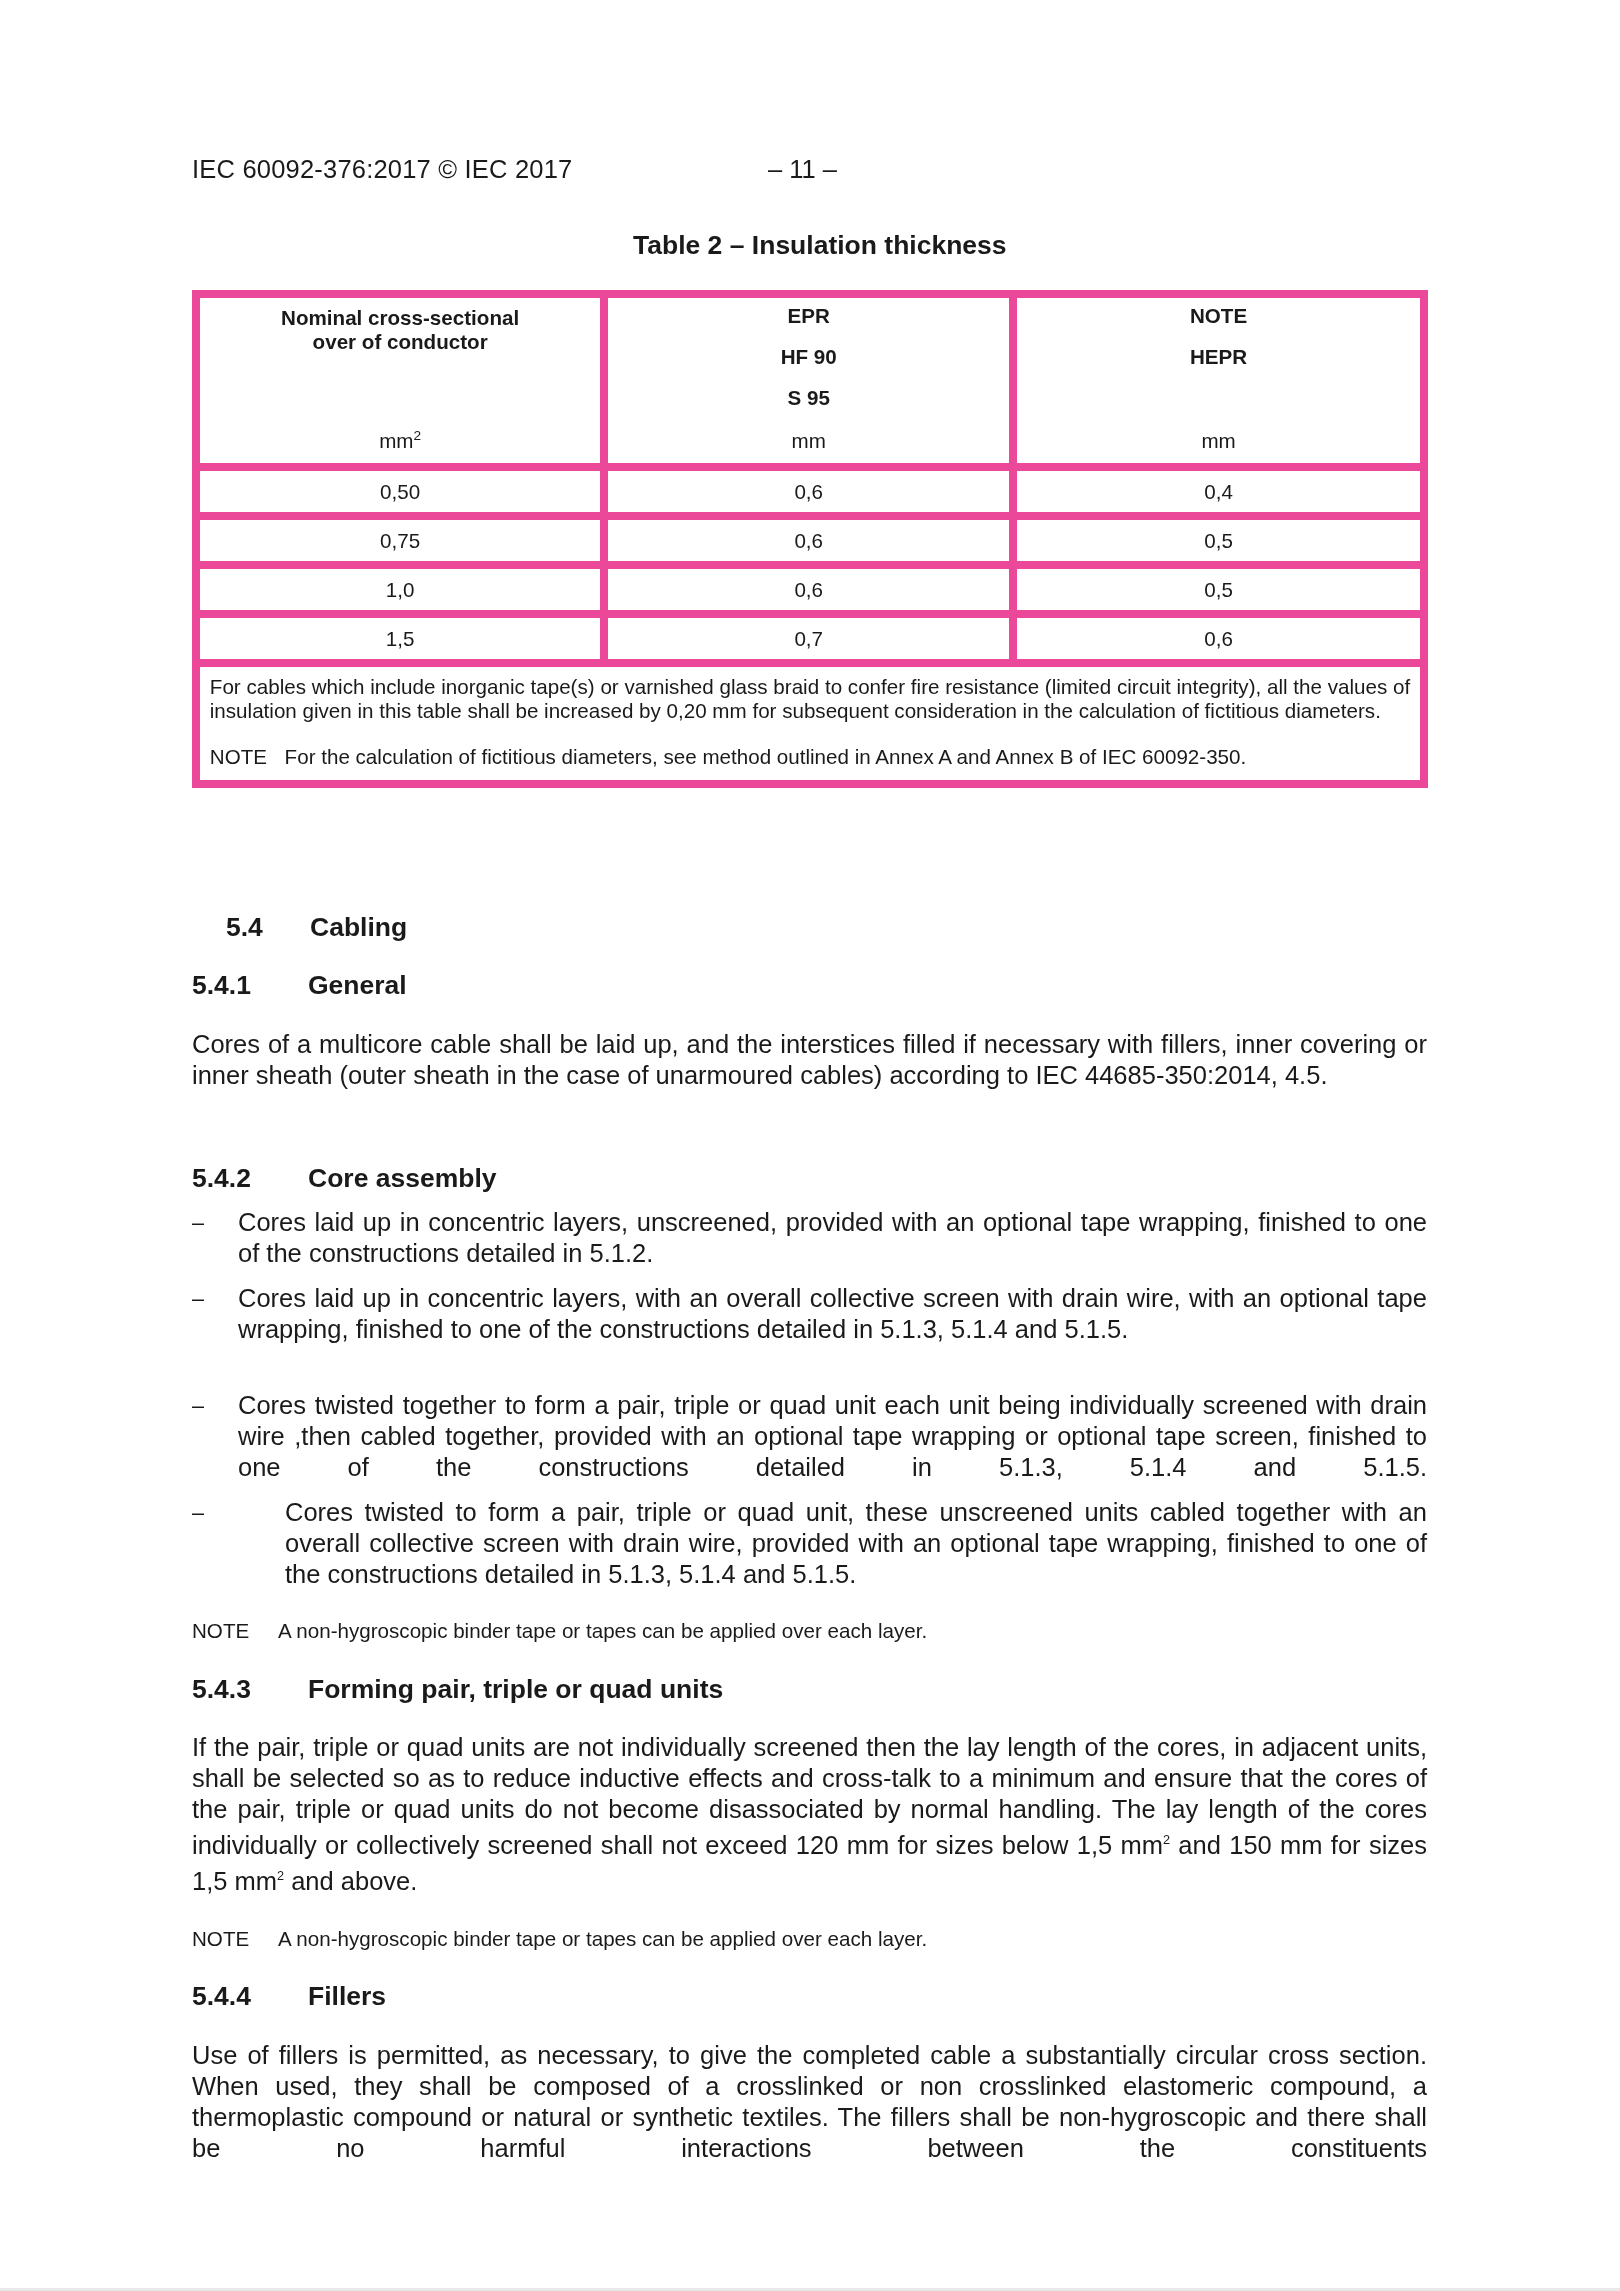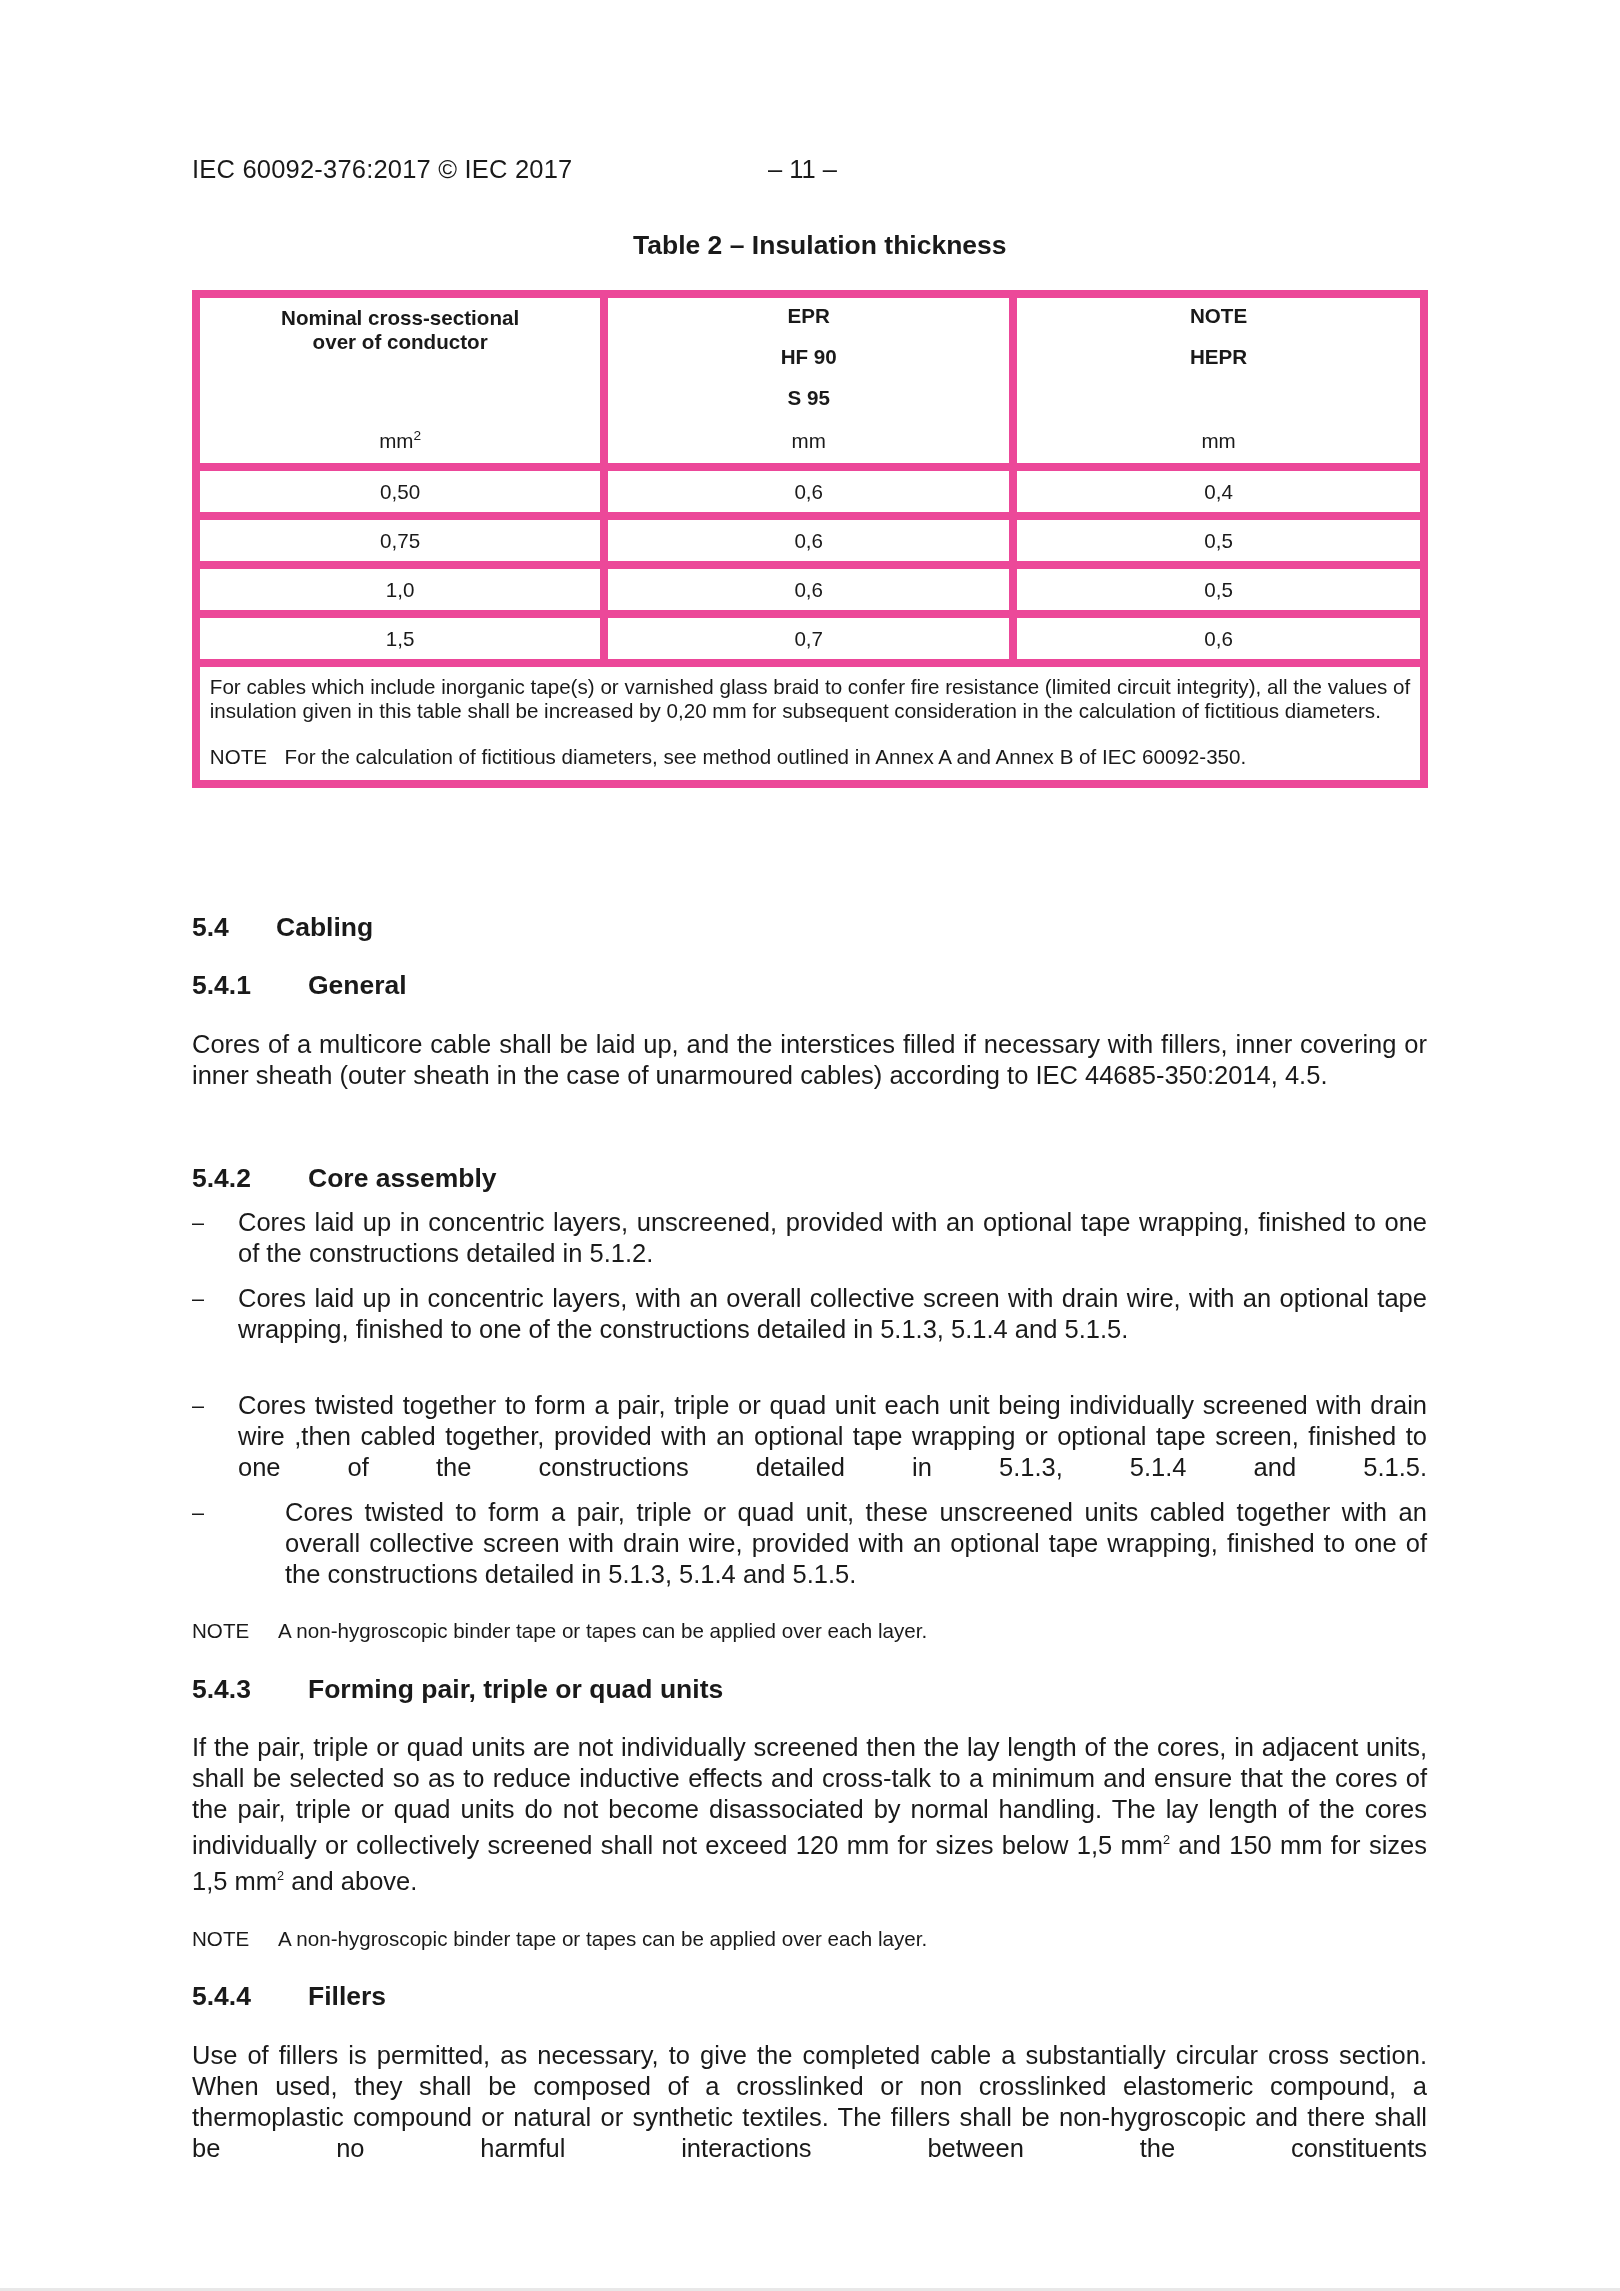--- a/index.html
+++ b/index.html
@@ -106,21 +106,21 @@
     }
     .footnote-cell p.note { margin-top: 21.6px; }
     .note-label { margin-right: 17.6px; }
 
     .h2, .h3 {
       position: absolute;
       left: 192px;
       font-weight: bold;
       font-size: 26.5px;
     }
-    .h2 .num { display: inline-block; width: 84px; }
+    .h2 .num { display: inline-block; width: 84px; margin-left: 34px; }
     .h3 .num { display: inline-block; width: 116px; }
     .para {
       position: absolute;
       left: 192px;
       width: 1235px;
       font-size: 25.5px;
       line-height: 31px;
       text-align: justify;
       margin: 0;
     }

